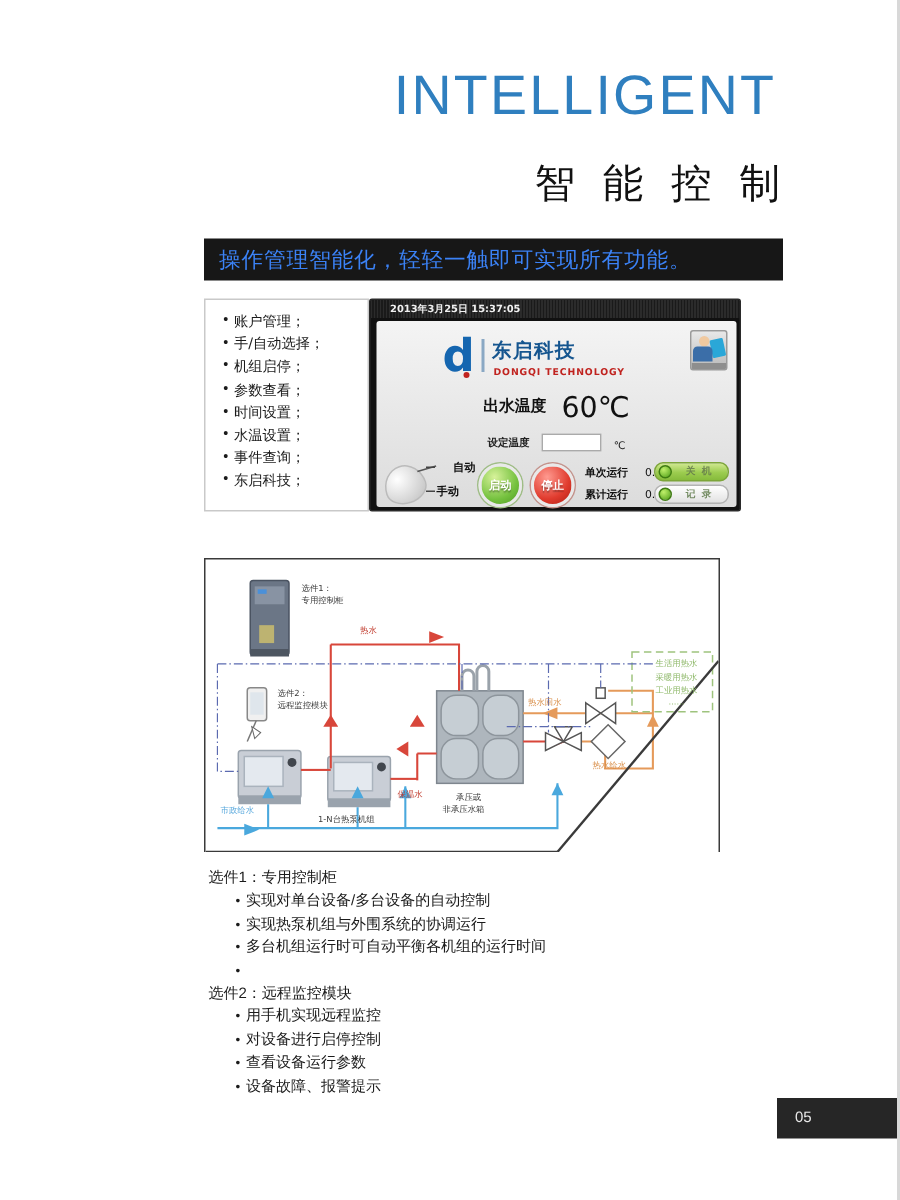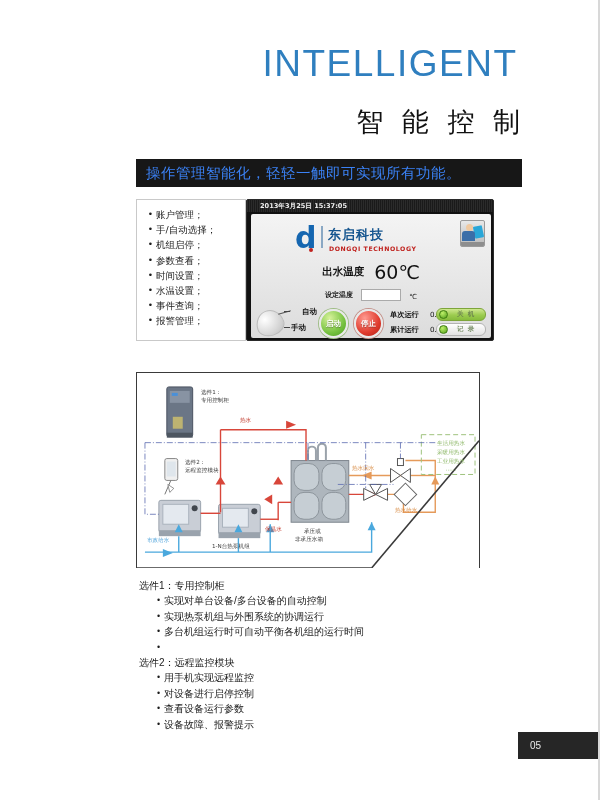--- a/index.html
+++ b/index.html
@@ -223,21 +223,21 @@
       <div class="feat-item">
         <span class="feat-dot">•</span>
         <span>水温设置；</span>
       </div>
       <div class="feat-item">
         <span class="feat-dot">•</span>
         <span>事件查询；</span>
       </div>
       <div class="feat-item">
         <span class="feat-dot">•</span>
-        <span>报警管理；</span>
+        <span>东启科技；</span>
       </div>
     </div>
 
   <div class="hmi">
     <div class="hmi-top">
       <span class="hmi-time">2013年3月25日 15:37:05</span>
     </div>
     <div class="hmi-screen">
 
       <div class="brand-row">

